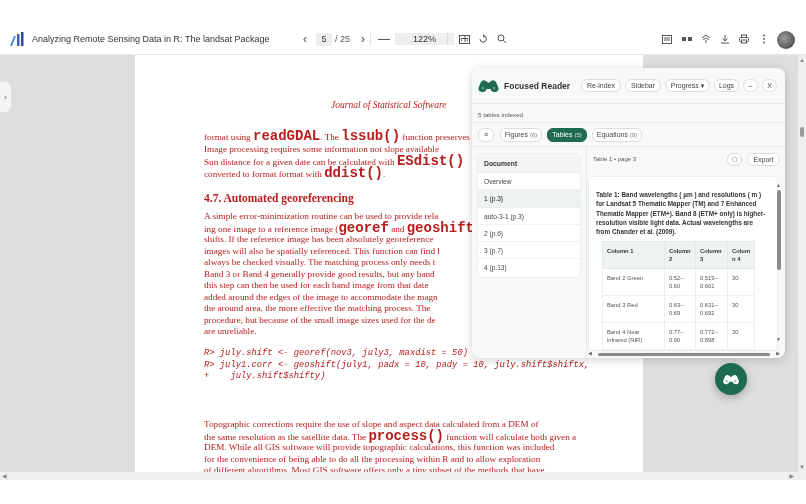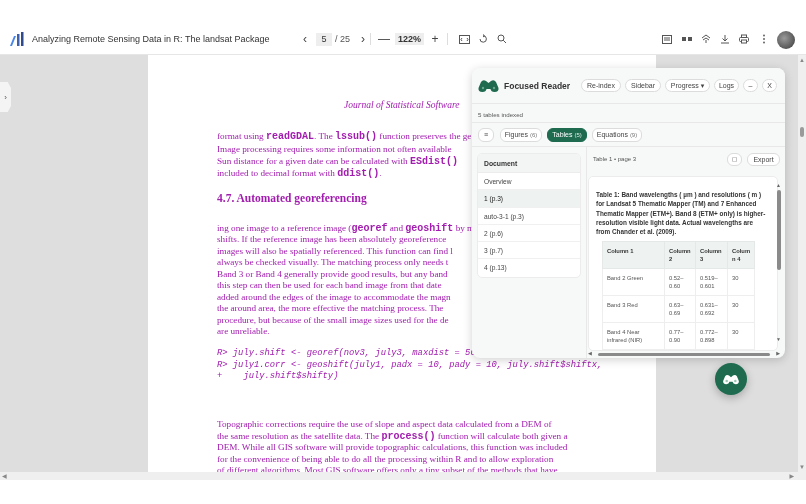--- a/index.html
+++ b/index.html
@@ -9,32 +9,32 @@
   .toolbar { position: absolute; left: 0; top: 0; width: 806px; height: 55px; background: #ffffff; border-bottom: 1px solid #e6e6e6; }
   .toolbar .logo { position: absolute; left: 10px; top: 32px; width: 16px; height: 14px; }
   .toolbar .title { position: absolute; left: 32px; top: 34px; font-size: 9px; color: #333; }
   .pager { position: absolute; left: 298px; top: 31px; height: 16px; display: flex; align-items: center; font-size: 9px; color: #555; }
   .pager .chev { width: 14px; text-align: center; font-size: 12px; color: #444; cursor: pointer; }
   .pager .page-box { width: 16px; height: 13px; background: #eeeeee; text-align: center; line-height: 13px; margin: 0 3px 0 4px; color: #333; }
   .pager .total { margin-right: 6px; }
   .sep { position: absolute; top: 33px; width: 1px; height: 12px; background: #dddddd; }
   .zoomctl { position: absolute; left: 376px; top: 31px; height: 16px; display: flex; align-items: center; font-size: 9px; color: #444; }
   .zoomctl .btn { width: 16px; text-align: center; font-size: 12px; cursor: pointer; }
-  .zoomctl .pct { background: #eeeeee; padding: 1px 3px; margin: 0 3px; color: #333; font-weight: bold; }
+  .zoomctl .pct { background: #eeeeee; padding: 1px 18px; margin: 0 3px; color: #333; }
   .tb-icon { position: absolute; top: 32px; width: 14px; height: 14px; display: flex; align-items: center; justify-content: center; color: #555; font-size: 10px; cursor: pointer; }
   .avatar { position: absolute; left: 777px; top: 31px; width: 18px; height: 18px; border-radius: 50%; background: radial-gradient(circle at 40% 40%, #9a9a9a, #555 70%); }
 
   
   .viewer { position: absolute; left: 0; top: 55px; width: 806px; height: 417px; background: #dedede; overflow: hidden; }
   .side-tab { position: absolute; left: 0; top: 27px; width: 11px; height: 30px; background: #f4f4f4; clip-path: polygon(0 0, 70% 0, 100% 20%, 100% 80%, 70% 100%, 0 100%); display:flex; align-items:center; justify-content:center; font-size: 8px; color:#555; cursor: pointer; }
-  .page { position: absolute; left: 148px; top: 0; width: 508px; height: 417px; background: #ffffff; font-family: "Liberation Serif", serif; color: #a21caf; }
+  .page { position: absolute; left: 135px; top: 0; width: 508px; height: 417px; background: #ffffff; font-family: "Liberation Serif", serif; color: #b91c1c; }
   .page .running { position: absolute; left: 196px; top: 45px; font-style: italic; font-size: 9.5px; }
   .page p, .page .h { position: absolute; left: 69px; width: 380px; font-size: 9.2px; line-height: 11.3px; white-space: nowrap; }
   .page .h { font-weight: bold; font-size: 11.5px; }
-  .page code { font-family: "Liberation Mono", monospace; font-weight: bold; font-size: 10px; }
+  .page code { font-family: "Liberation Mono", monospace; font-weight: bold; font-size: 14px; }
   .page .codeblk { position: absolute; left: 69px; font-family: "Liberation Mono", monospace; font-style: italic; font-size: 8.8px; line-height: 11.3px; white-space: pre; }
 
   .vscroll { position: absolute; right: 0; top: 55px; width: 8px; height: 417px; background: #efefef; }
   .vscroll .thumb { position: absolute; left: 2px; top: 72px; width: 4px; height: 10px; background: #9a9a9a; border-radius: 2px; }
   .vscroll .up { position: absolute; top: 2px; left: 1px; font-size: 6px; color:#888; }
   .vscroll .dn { position: absolute; bottom: 2px; left: 1px; font-size: 6px; color:#888; }
   .hscroll { position: absolute; left: 0; top: 472px; width: 806px; height: 8px; background: #efefef; }
   .hscroll .l { position: absolute; left: 2px; top: 0; font-size: 6px; color:#888; }
   .hscroll .r { position: absolute; right: 12px; top: 0; font-size: 6px; color:#888; }
   .bottom-blank { position: absolute; left:0; top: 480px; width: 806px; height: 24px; background: #ffffff; }
@@ -160,26 +160,27 @@
 
 <div class="viewer">
   <div class="side-tab">
       <span>›</span>
     </div>
 
   <div class="page">
     <div class="running">Journal of Statistical Software</div>
 
     <p style="top:76px"><span>format using </span><code>readGDAL</code><span>. The </span><code>lssub()</code><span> function preserves the ge</span></p>
-    <p style="top:89px"><span>Image processing requires some information not often available</span></p>
+    <p style="top:89px"><span>Image processing requires some information not slope available</span></p>
     <p style="top:101px"><span>Sun distance for a given date can be calculated with </span><code>ESdist()</code></p>
-    <p style="top:113px"><span>included to decimal format with </span><code>ddist()</code><span>.</span></p>
+    <p style="top:113px"><span>converted to format format with </span><code>ddist()</code><span>.</span></p>
 
     <div class="h" style="top:138px">4.7.  Automated georeferencing</div>
 
+    <p style="top:156px">A simple error-minimization routine can be used to provide rela</p>
     <p style="top:167.5px">ing one image to a reference image (<code>georef</code> and <code>geoshift</code> by m</p>
     <p style="top:179px">shifts.  If the reference image has been absolutely georeference</p>
     <p style="top:190.5px">images will also be spatially referenced. This function can find l</p>
     <p style="top:202px">always be checked visually. The matching process only needs t</p>
     <p style="top:213.5px">Band 3 or Band 4 generally provide good results, but any band</p>
     <p style="top:225px">this step can then be used for each band image from that date</p>
     <p style="top:236.5px">added around the edges of the image to accommodate the magn</p>
     <p style="top:248px">the around area, the more effective the matching process. The</p>
     <p style="top:259.5px">procedure, but because of the small image sizes used for the de</p>
     <p style="top:271px">are unreliable.</p>

